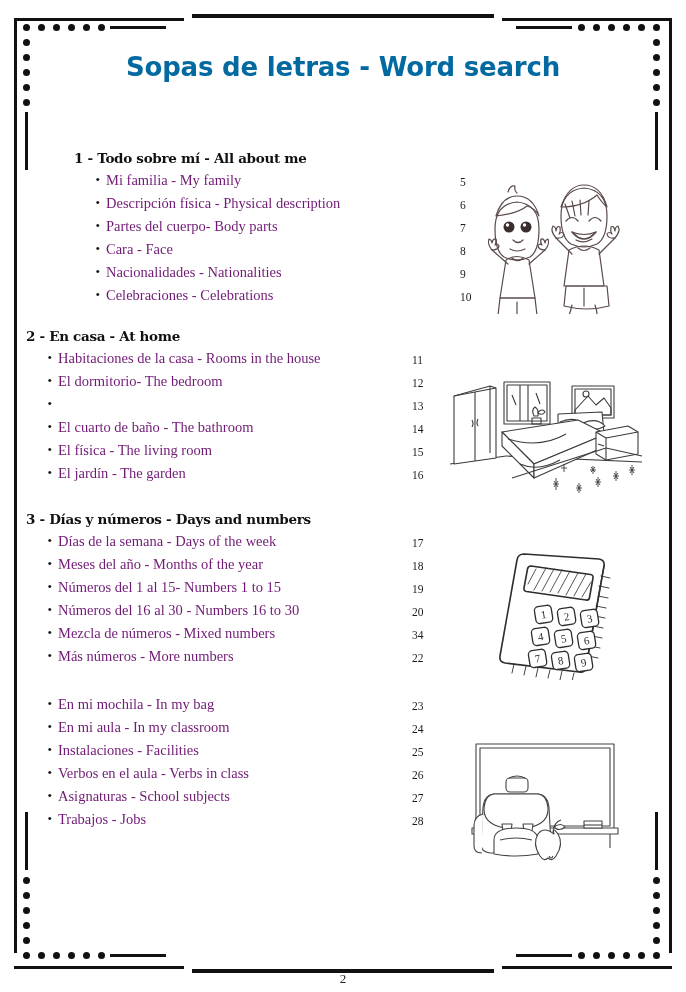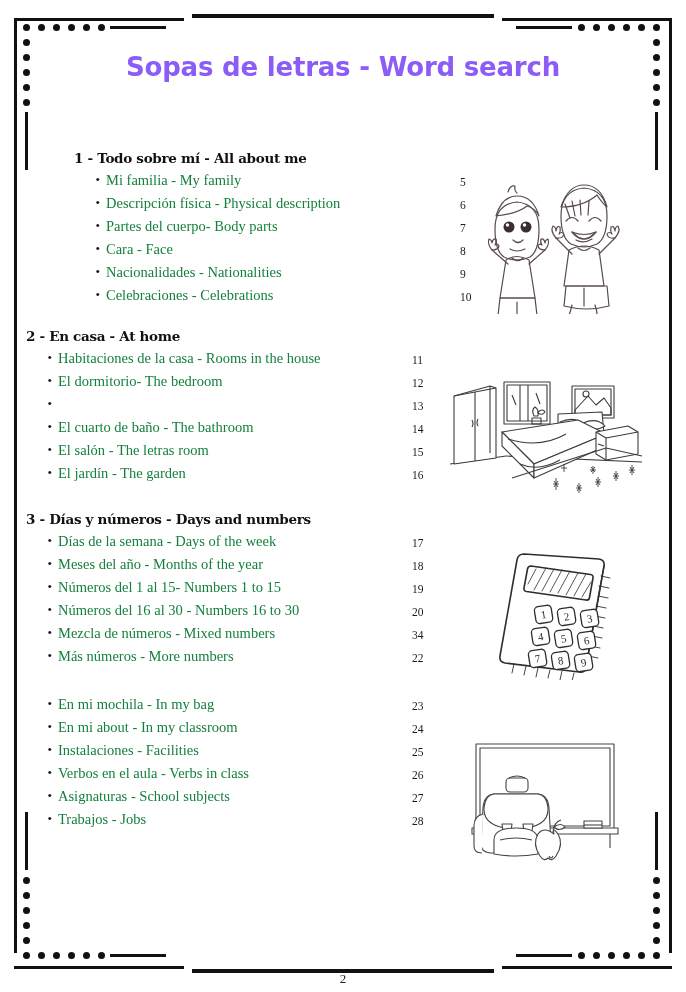--- a/index.html
+++ b/index.html
@@ -59,21 +59,21 @@
   .title {
     position: absolute;
     left: 0;
     right: 0;
     top: 52px;
     text-align: center;
     font-family: "DejaVu Sans", sans-serif;
     font-weight: bold;
     font-size: 26px;
     letter-spacing: -0.2px;
-    color: #8b5cf6;
+    color: #0369a1;
   }
 
   
   .content {
     position: absolute;
     left: 26px;
     top: 150px;
     width: 420px;
   }
   .section { margin-bottom: 8px; }
@@ -98,21 +98,21 @@
     font-size: 13px;
     line-height: 20px;
     padding-right: 6px;
     color: #111111;
   }
   .entry-label {
     flex: 0 0 auto;
     font-family: "Liberation Serif", serif;
     font-size: 14.5px;
     line-height: 20px;
-    color: #15803d;
+    color: #701a75;
     white-space: nowrap;
   }
   .entry-page {
     position: absolute;
     left: 386px;
     top: 6px;
     font-family: "Liberation Serif", serif;
     font-size: 11.5px;
     color: #1a1a1a;
   }
@@ -254,21 +254,21 @@
         <span class="bullet">•</span>
         <span class="entry-page">13</span>
       </div>
       <div class="entry">
         <span class="bullet">•</span>
         <span class="entry-label">El cuarto de baño - The bathroom</span>
         <span class="entry-page">14</span>
       </div>
       <div class="entry">
         <span class="bullet">•</span>
-        <span class="entry-label">El salón - The letras room</span>
+        <span class="entry-label">El física - The living room</span>
         <span class="entry-page">15</span>
       </div>
       <div class="entry">
         <span class="bullet">•</span>
         <span class="entry-label">El jardín - The garden</span>
         <span class="entry-page">16</span>
       </div>
     </div>
     <div class="section" style="height: 175px;">
       <div class="section-heading">3 - Días y números - Days and numbers</div>
@@ -304,21 +304,21 @@
       </div>
     </div>
     <div class="section" style="height: 175px;">
       <div class="entry">
         <span class="bullet">•</span>
         <span class="entry-label">En mi mochila - In my bag</span>
         <span class="entry-page">23</span>
       </div>
       <div class="entry">
         <span class="bullet">•</span>
-        <span class="entry-label">En mi about - In my classroom</span>
+        <span class="entry-label">En mi aula - In my classroom</span>
         <span class="entry-page">24</span>
       </div>
       <div class="entry">
         <span class="bullet">•</span>
         <span class="entry-label">Instalaciones - Facilities</span>
         <span class="entry-page">25</span>
       </div>
       <div class="entry">
         <span class="bullet">•</span>
         <span class="entry-label">Verbos en el aula - Verbs in class</span>

